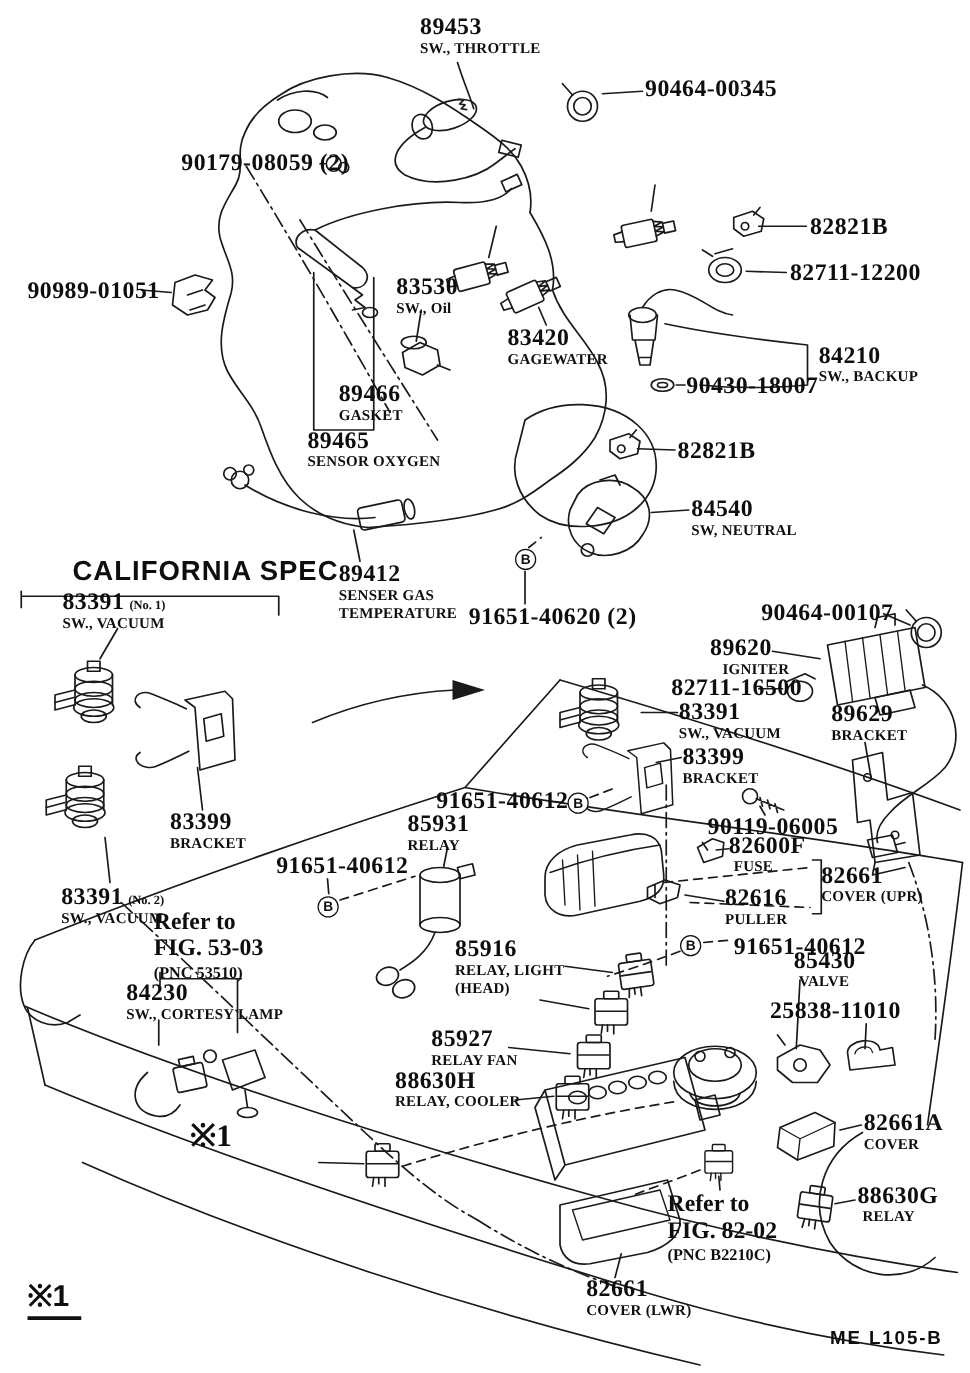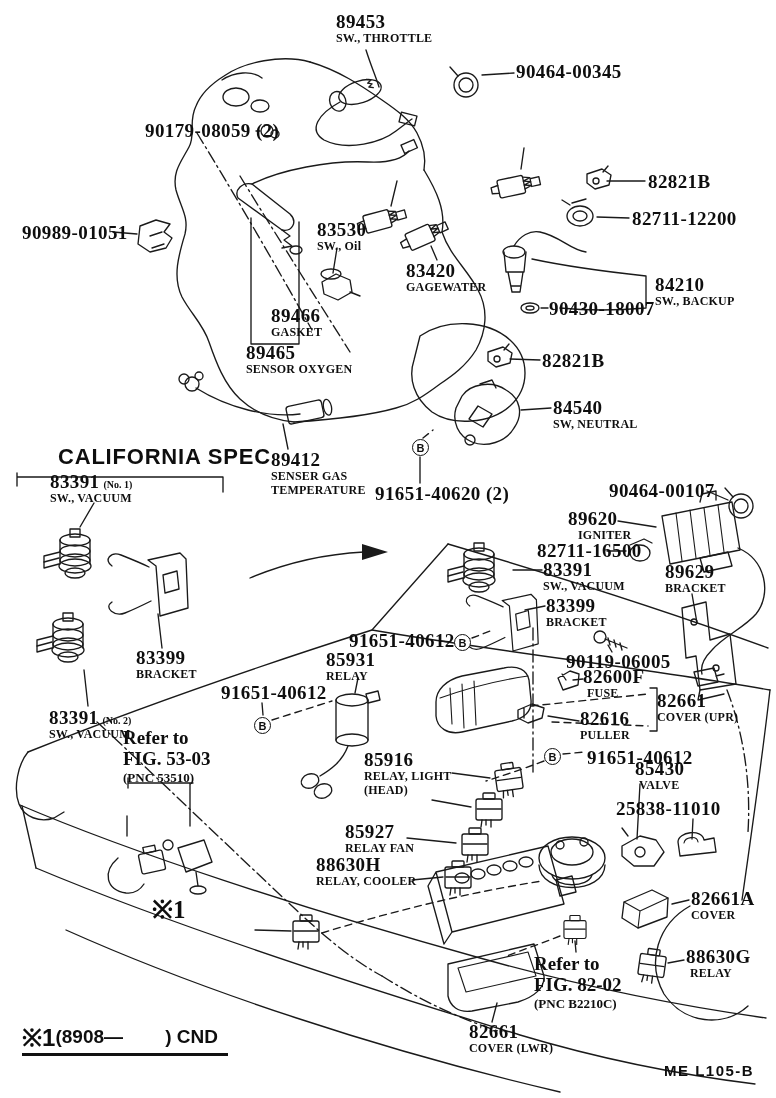--- a/index.html
+++ b/index.html
@@ -428,20 +428,24 @@
       <span class="rt">FIG. 53-03</span>
       <span class="rtp">(PNC 53510)</span>
     </div>
 <div class="lbl" style="left:587px;top:748px">
       <span class="pn">91651-40612</span>
     </div>
 <div class="lbl" style="left:635px;top:759px">
       <span class="pn">85430</span>
       <span class="ds" style="padding-left:4px">VALVE</span>
     </div>
+<div class="lbl" style="left:101px;top:785px">
+      <span class="pn">84230</span>
+      <span class="ds">SW., CORTESY LAMP</span>
+    </div>
 <div class="lbl" style="left:364px;top:750px">
       <span class="pn">85916</span>
       <span class="ds">RELAY, LIGHT</span>
       <span class="ds">(HEAD)</span>
     </div>
 <div class="lbl" style="left:616px;top:799px">
       <span class="pn">25838-11010</span>
     </div>
 <div class="lbl" style="left:345px;top:822px">
       <span class="pn">85927</span>
@@ -467,17 +471,16 @@
       <span class="rt">FIG. 82-02</span>
       <span class="rtp">(PNC B2210C)</span>
     </div>
 <div class="lbl" style="left:469px;top:1022px">
       <span class="pn">82661</span>
       <span class="ds">COVER (LWR)</span>
     </div>
 
 <div class="footnote" style="left:22px;top:1026px">
   <span class="sym">※1</span>
-  <span class="fn-text">(8908—        ) CND</span>
 </div>
 <div class="figcode" style="left:664px;top:1062px">ME  L105-B</div>
 
 </div>
 
 </body></html>

